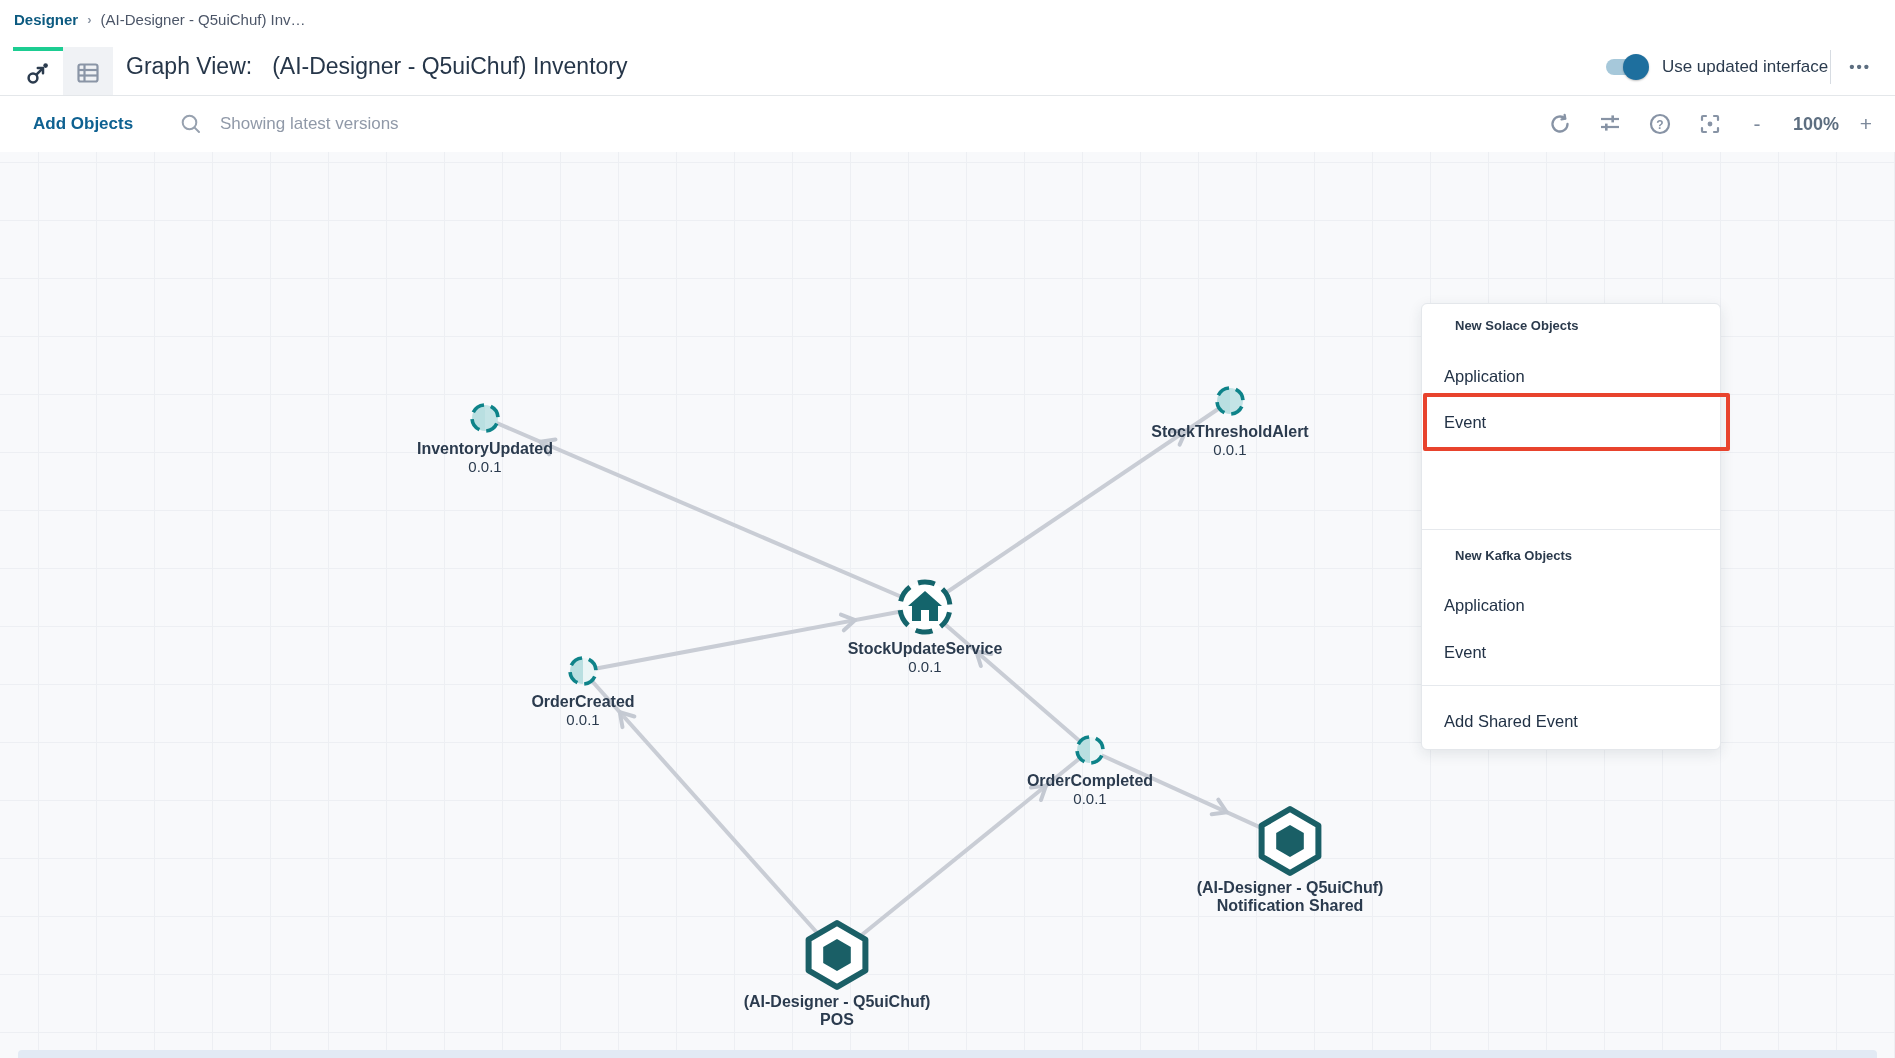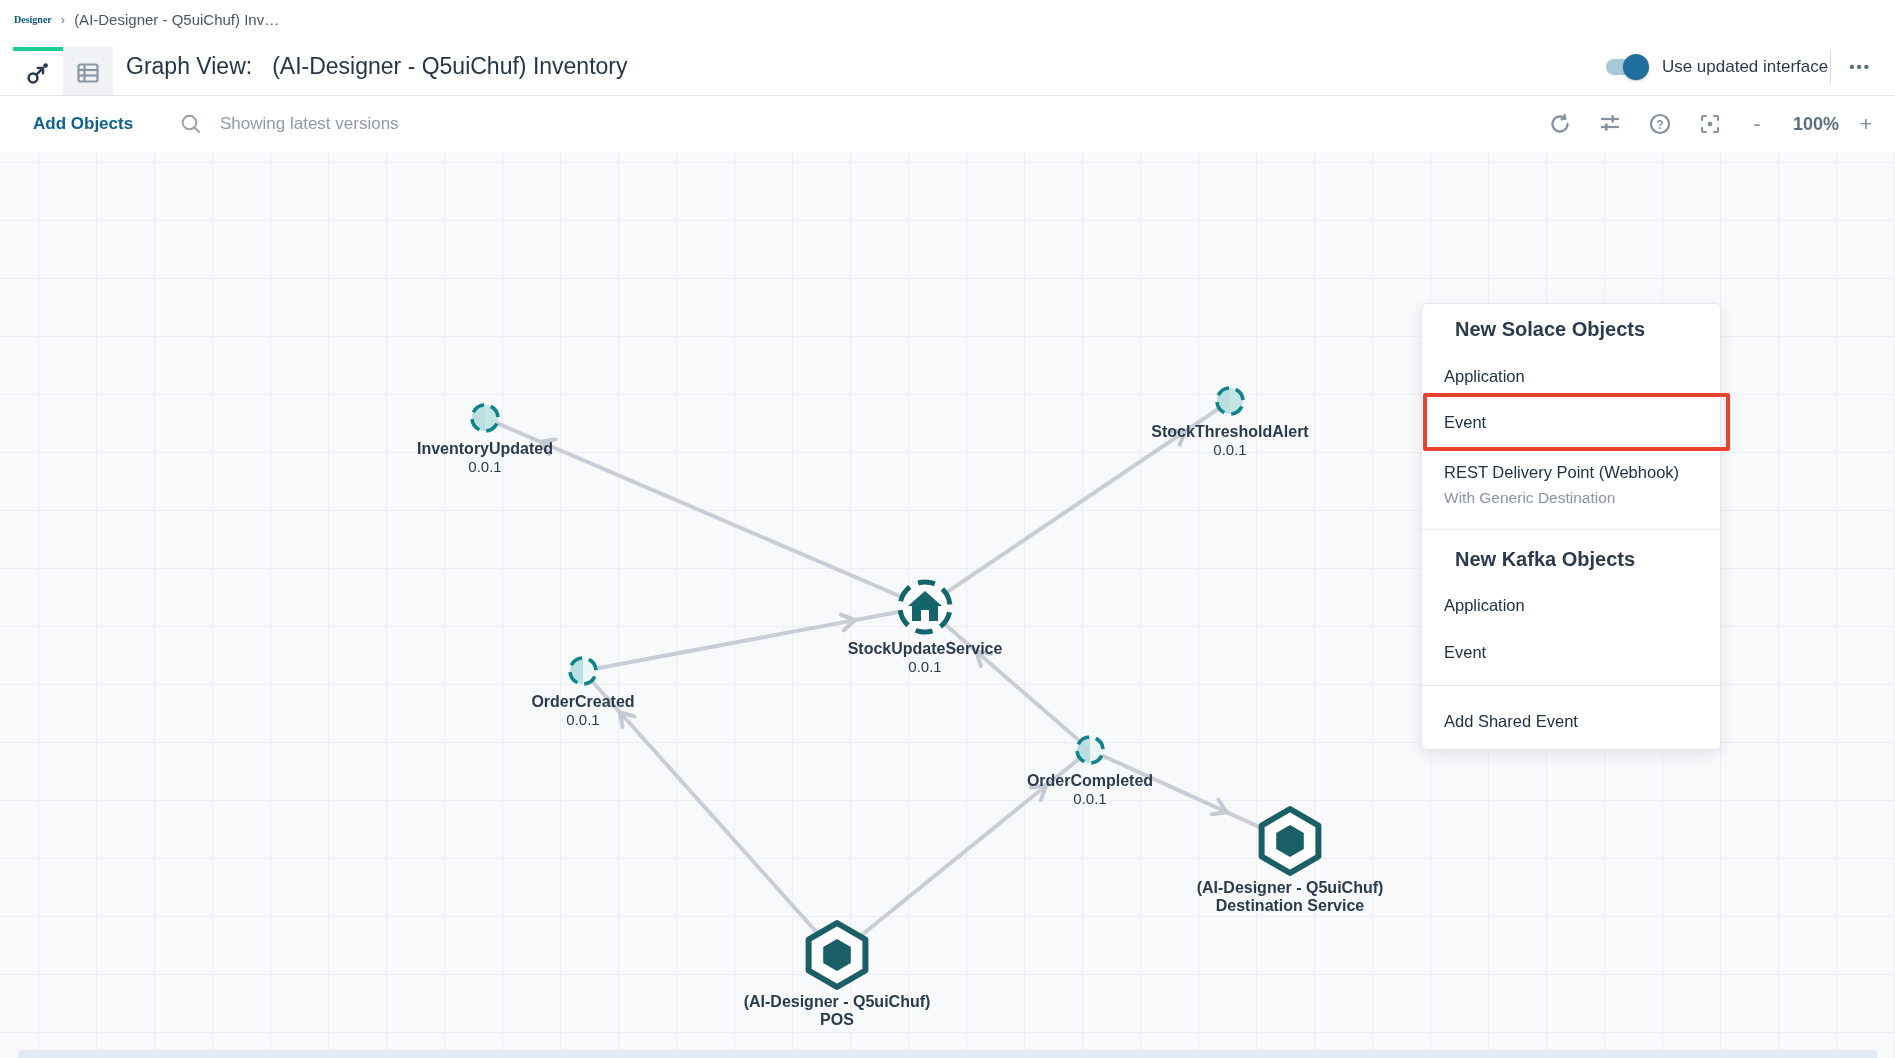--- a/index.html
+++ b/index.html
@@ -3,21 +3,21 @@
 <meta charset="utf-8">
 <style>
   html,body{margin:0;padding:0;}
   body{
     width:1895px;height:1058px;overflow:hidden;background:#ffffff;
     font-family:"Liberation Sans","DejaVu Sans",sans-serif;
     -webkit-font-smoothing:antialiased;color:#2b3b4e;position:relative;
   }
   
   .breadcrumb-row{height:38px;display:flex;align-items:center;padding-left:14px;background:#fff;}
-  .crumb-root{font-weight:700;font-size:10px;color:#0c5a80;cursor:pointer;font-family:Liberation Serif, serif;}
+  .crumb-root{font-weight:700;font-size:15px;color:#0c5a80;cursor:pointer;}
   .crumb-sep{color:#8d97a6;font-size:13px;margin:0 9px;font-weight:700;}
   .crumb-current{font-size:15px;color:#4c5668;}
   
   .title-row{height:57px;position:relative;background:#fff;border-bottom:1px solid #e4e7ea;}
   .tabs{position:absolute;left:13px;top:9px;display:flex;height:48px;}
   .tab{width:50px;height:48px;display:flex;align-items:center;justify-content:center;cursor:pointer;box-sizing:border-box;}
   .tab.selected{background:#fff;border-top:4px solid #1dcd92;}
   .tab.unselected{background:#f0f2f5;border-top:4px solid #f0f2f5;}
   .page-title{position:absolute;left:126px;top:0;height:57px;display:flex;align-items:center;font-size:23px;color:#263649;}
   .page-title .t-prefix{font-weight:400;margin-right:20px;}
@@ -61,21 +61,21 @@
   .gnode.service .nlabel{margin-top:3px;}
   .gnode.app .nlabel{margin-top:0px;}
   
   .bottom-strip{position:absolute;left:18px;right:18px;bottom:0;height:8px;background:#e2eaf4;border-radius:4px 4px 0 0;z-index:3;}
   
   .menu{
     position:absolute;left:1421px;top:303px;width:300px;height:447px;background:#fff;
     border:1px solid #e4e7eb;border-radius:6px;
     box-shadow:0 4px 14px rgba(30,45,60,.10);z-index:10;box-sizing:border-box;
   }
-  .menu .m-header{position:absolute;left:0;right:0;padding-left:22px;font-size:20px;font-weight:700;color:#2b3a4c;margin-left:11px;}
+  .menu .m-header{position:absolute;left:0;right:0;padding-left:33px;font-size:13px;font-weight:700;color:#2b3a4c;}
   .menu .m-item{position:absolute;left:0;right:0;padding-left:22px;font-size:16.5px;color:#223246;display:flex;align-items:center;cursor:pointer;}
   .menu .m-divider{position:absolute;left:0;right:0;height:1px;background:#e6e9ed;}
   .menu .m-sub{font-size:15.5px;color:#8a94a3;line-height:26px;}
   .menu .rest-block{position:absolute;left:0;right:0;padding:5px 0 0 22px;cursor:pointer;}
   .menu .rest-main{font-size:16.5px;color:#223246;line-height:26px;}
   .hl-box{position:absolute;left:1px;right:-10px;top:89px;height:58px;border:4px solid #e8432d;border-radius:2px;box-sizing:border-box;pointer-events:none;}
   .mh1{top:14px;} .mi-app1{top:50px;height:44px;} .mi-event1{top:89px;height:58px;}
   .rest-block{top:150px;height:62px;} .md1{top:225px;}
   .mh2{top:244px;} .mi-app2{top:279px;height:44px;} .mi-event2{top:326px;height:44px;}
   .md2{top:381px;} .mi-shared{top:395px;height:44px;}
@@ -238,43 +238,39 @@
         <div class="l2">0.0.1</div>
       </div>
     </div>
     <div class="gnode app" style="left: 1290px; top: 689px;">
       <svg width="70" height="76" viewBox="0 0 70 76">
         <polygon points="35,6 63.4,22.5 63.4,53.5 35,70 6.6,53.5 6.6,22.5" fill="#ffffff" stroke="#1a5f66" stroke-width="6" stroke-linejoin="round"></polygon>
         <polygon points="35,22 48.8,30 48.8,46 35,54 21.2,46 21.2,30" fill="#1a5f66"></polygon>
       </svg>
       <div class="nlabel">
         <div class="l1">(AI-Designer - Q5uiChuf)</div>
-        <div class="l2">Destination Service</div>
+        <div class="l2">Notification Shared</div>
       </div>
     </div>
     <div class="gnode app" style="left: 837px; top: 803px;">
       <svg width="70" height="76" viewBox="0 0 70 76">
         <polygon points="35,6 63.4,22.5 63.4,53.5 35,70 6.6,53.5 6.6,22.5" fill="#ffffff" stroke="#1a5f66" stroke-width="6" stroke-linejoin="round"></polygon>
         <polygon points="35,22 48.8,30 48.8,46 35,54 21.2,46 21.2,30" fill="#1a5f66"></polygon>
       </svg>
       <div class="nlabel">
         <div class="l1">(AI-Designer - Q5uiChuf)</div>
         <div class="l2">POS</div>
       </div>
     </div>
   </div>
 
 <div class="menu">
   <div class="m-header mh1">New Solace Objects</div>
   <div class="m-item mi-app1">Application</div>
   <div class="m-item mi-event1">Event</div>
   <div class="hl-box" style="border-color: rgb(232, 67, 45);"></div>
-  <div class="rest-block">
-    <div class="rest-main">REST Delivery Point (Webhook)</div>
-    <div class="m-sub">With Generic Destination</div>
-  </div>
   <div class="m-divider md1"></div>
   <div class="m-header mh2">New Kafka Objects</div>
   <div class="m-item mi-app2">Application</div>
   <div class="m-item mi-event2">Event</div>
   <div class="m-divider md2"></div>
   <div class="m-item mi-shared">Add Shared Event</div>
 </div>
 
 </body></html>

